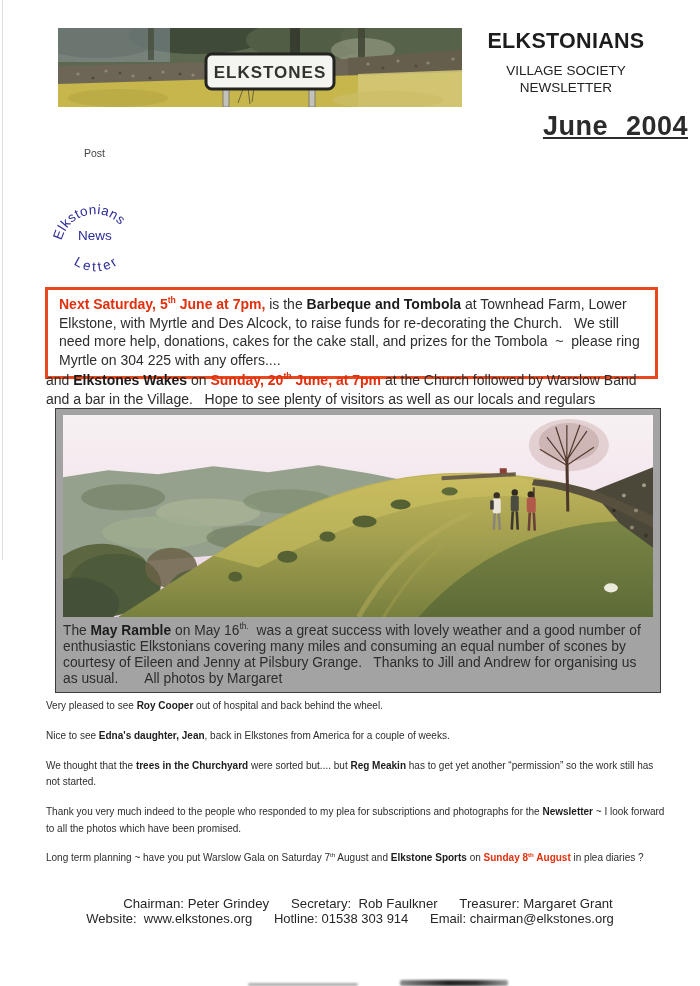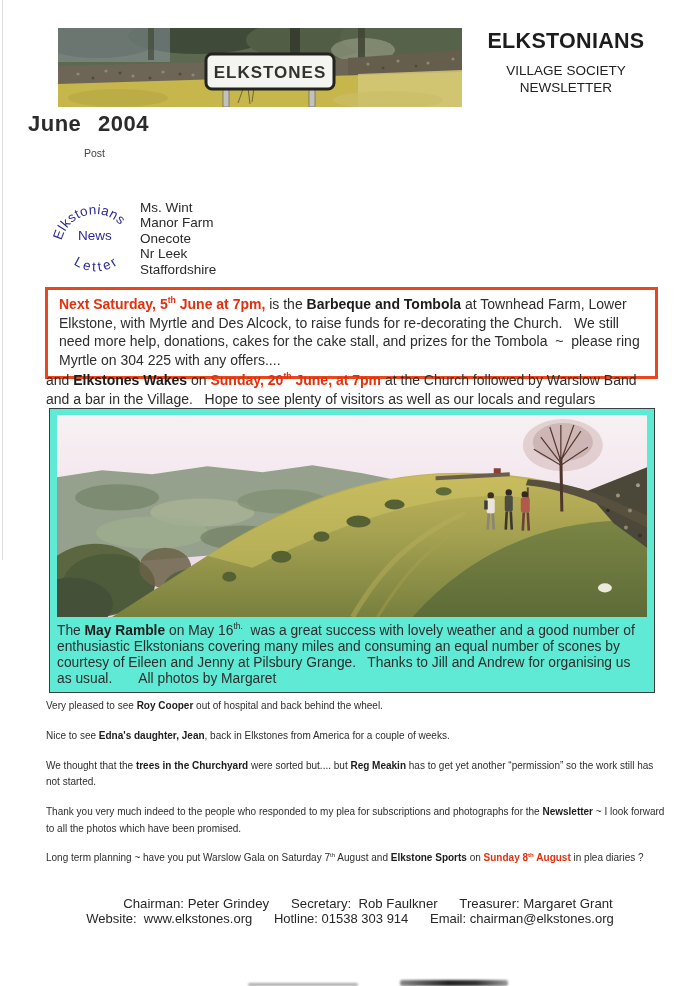--- a/index.html
+++ b/index.html
@@ -10,33 +10,33 @@
   .rich{white-space:pre-wrap;}
   .b{font-weight:bold;color:#1c1c1c;}
   .red{color:#e1300d;}
   sup{font-size:62%;vertical-align:super;line-height:0;}
 
   .scan-line{left:2px;top:0;width:1px;height:560px;background:#c4c4c4;opacity:.55;}
 
   .header-photo{left:58px;top:28px;width:404px;height:79px;}
   .org-title{left:468px;top:29px;width:196px;text-align:center;font-size:21.5px;font-weight:bold;color:#1d1d1d;letter-spacing:.3px;}
   .org-sub{left:468px;top:63px;width:196px;text-align:center;font-size:13.5px;line-height:16.5px;color:#222;}
-  .issue-title{left:28px;top:111px;width:660px;text-align:left;font-size:22px;font-weight:bold;color:#2b2b2b;word-spacing:10px;letter-spacing:.5px;}
+  .issue-title{left:28px;top:111px;width:660px;text-align:right;font-size:27px;font-weight:bold;color:#2b2b2b;word-spacing:10px;letter-spacing:.5px;text-decoration:underline;}
   .post-label{left:60px;top:147px;font-size:10.5px;color:#444;margin-left:24px;}
 
   .logo{left:49px;top:188px;width:92px;height:92px;}
   .logo text{font-family:"Liberation Sans",sans-serif;}
 
   .address{left:140px;top:200px;font-size:13.5px;line-height:15.4px;color:#2a2a2a;}
 
   .red-box{left:45px;top:287px;width:613px;box-sizing:border-box;border:3px solid #e8481e;
            padding:5px 8px 7px 11px;font-size:14px;line-height:18.6px;}
   .wakes{left:46px;top:371px;width:616px;font-size:14px;line-height:18.6px;}
 
-  .ramble-box{left:49px;top:408px;width:606px;height:285px;box-sizing:border-box;border:1.5px solid #3d3d3d;background:#5eead4;}
+  .ramble-box{left:55px;top:408px;width:606px;height:285px;box-sizing:border-box;border:1.5px solid #3d3d3d;background:#a3a3a3;}
   .landscape{position:absolute;left:7px;top:6px;width:590px;height:202px;}
   .caption{position:absolute;left:7px;top:214px;width:588px;font-size:13.8px;line-height:16.1px;}
 
   .news{left:46px;top:698px;width:620px;font-size:10px;line-height:16.6px;}
   .news p{margin-bottom:13.2px;}
 
   .footer1{left:48px;top:896px;width:640px;text-align:center;font-size:13.2px;white-space:pre-wrap;color:#262626;}
   .footer2{left:30px;top:911px;width:640px;text-align:center;font-size:13px;white-space:pre-wrap;color:#262626;}
 
   .smudge{border-radius:2px;filter:blur(1px);}
@@ -120,27 +120,20 @@
     </defs>
     <text font-size="13.5" fill="#2b2b96" letter-spacing=".5">
       <textPath href="#lgTop" startOffset="10%">Elkstonians</textPath>
     </text>
     <text x="46" y="52" text-anchor="middle" font-size="13.5" fill="#2b2b96">News</text>
     <text font-size="13.5" fill="#2b2b96" letter-spacing="2.5">
       <textPath href="#lgBot" startOffset="10%">Letter</textPath>
     </text>
   </svg>
 
-  <div class="abs address">
-    <div>Ms. Wint</div>
-    <div>Manor Farm</div>
-    <div>Onecote</div>
-    <div>Nr Leek</div>
-    <div>Staffordshire</div>
-  </div>
 
   <div class="abs red-box">
     <p class="rich"><span class="b red">Next Saturday, 5</span><sup class="b red">th</sup><span class="b red"> June at 7pm,</span><span> is the </span><span class="b">Barbeque and Tombola</span><span> at Townhead Farm, Lower Elkstone, with Myrtle and Des Alcock, to raise funds for re-decorating the Church.   We still need more help, donations, cakes for the cake stall, and prizes for the Tombola  ~  please ring Myrtle on 304 225 with any offers....</span></p>
   </div>
 
   <p class="abs wakes rich"><span>and </span><span class="b">Elkstones Wakes</span><span> on </span><span class="b red">Sunday, 20</span><sup class="b red">th</sup><span class="b red"> June, at 7pm</span><span> at the Church followed by Warslow Band and a bar in the Village.   Hope to see plenty of visitors as well as our locals and regulars</span></p>
 
   <div class="abs ramble-box">
     <svg class="landscape" viewBox="0 0 589 201" preserveAspectRatio="none">
       <defs>

